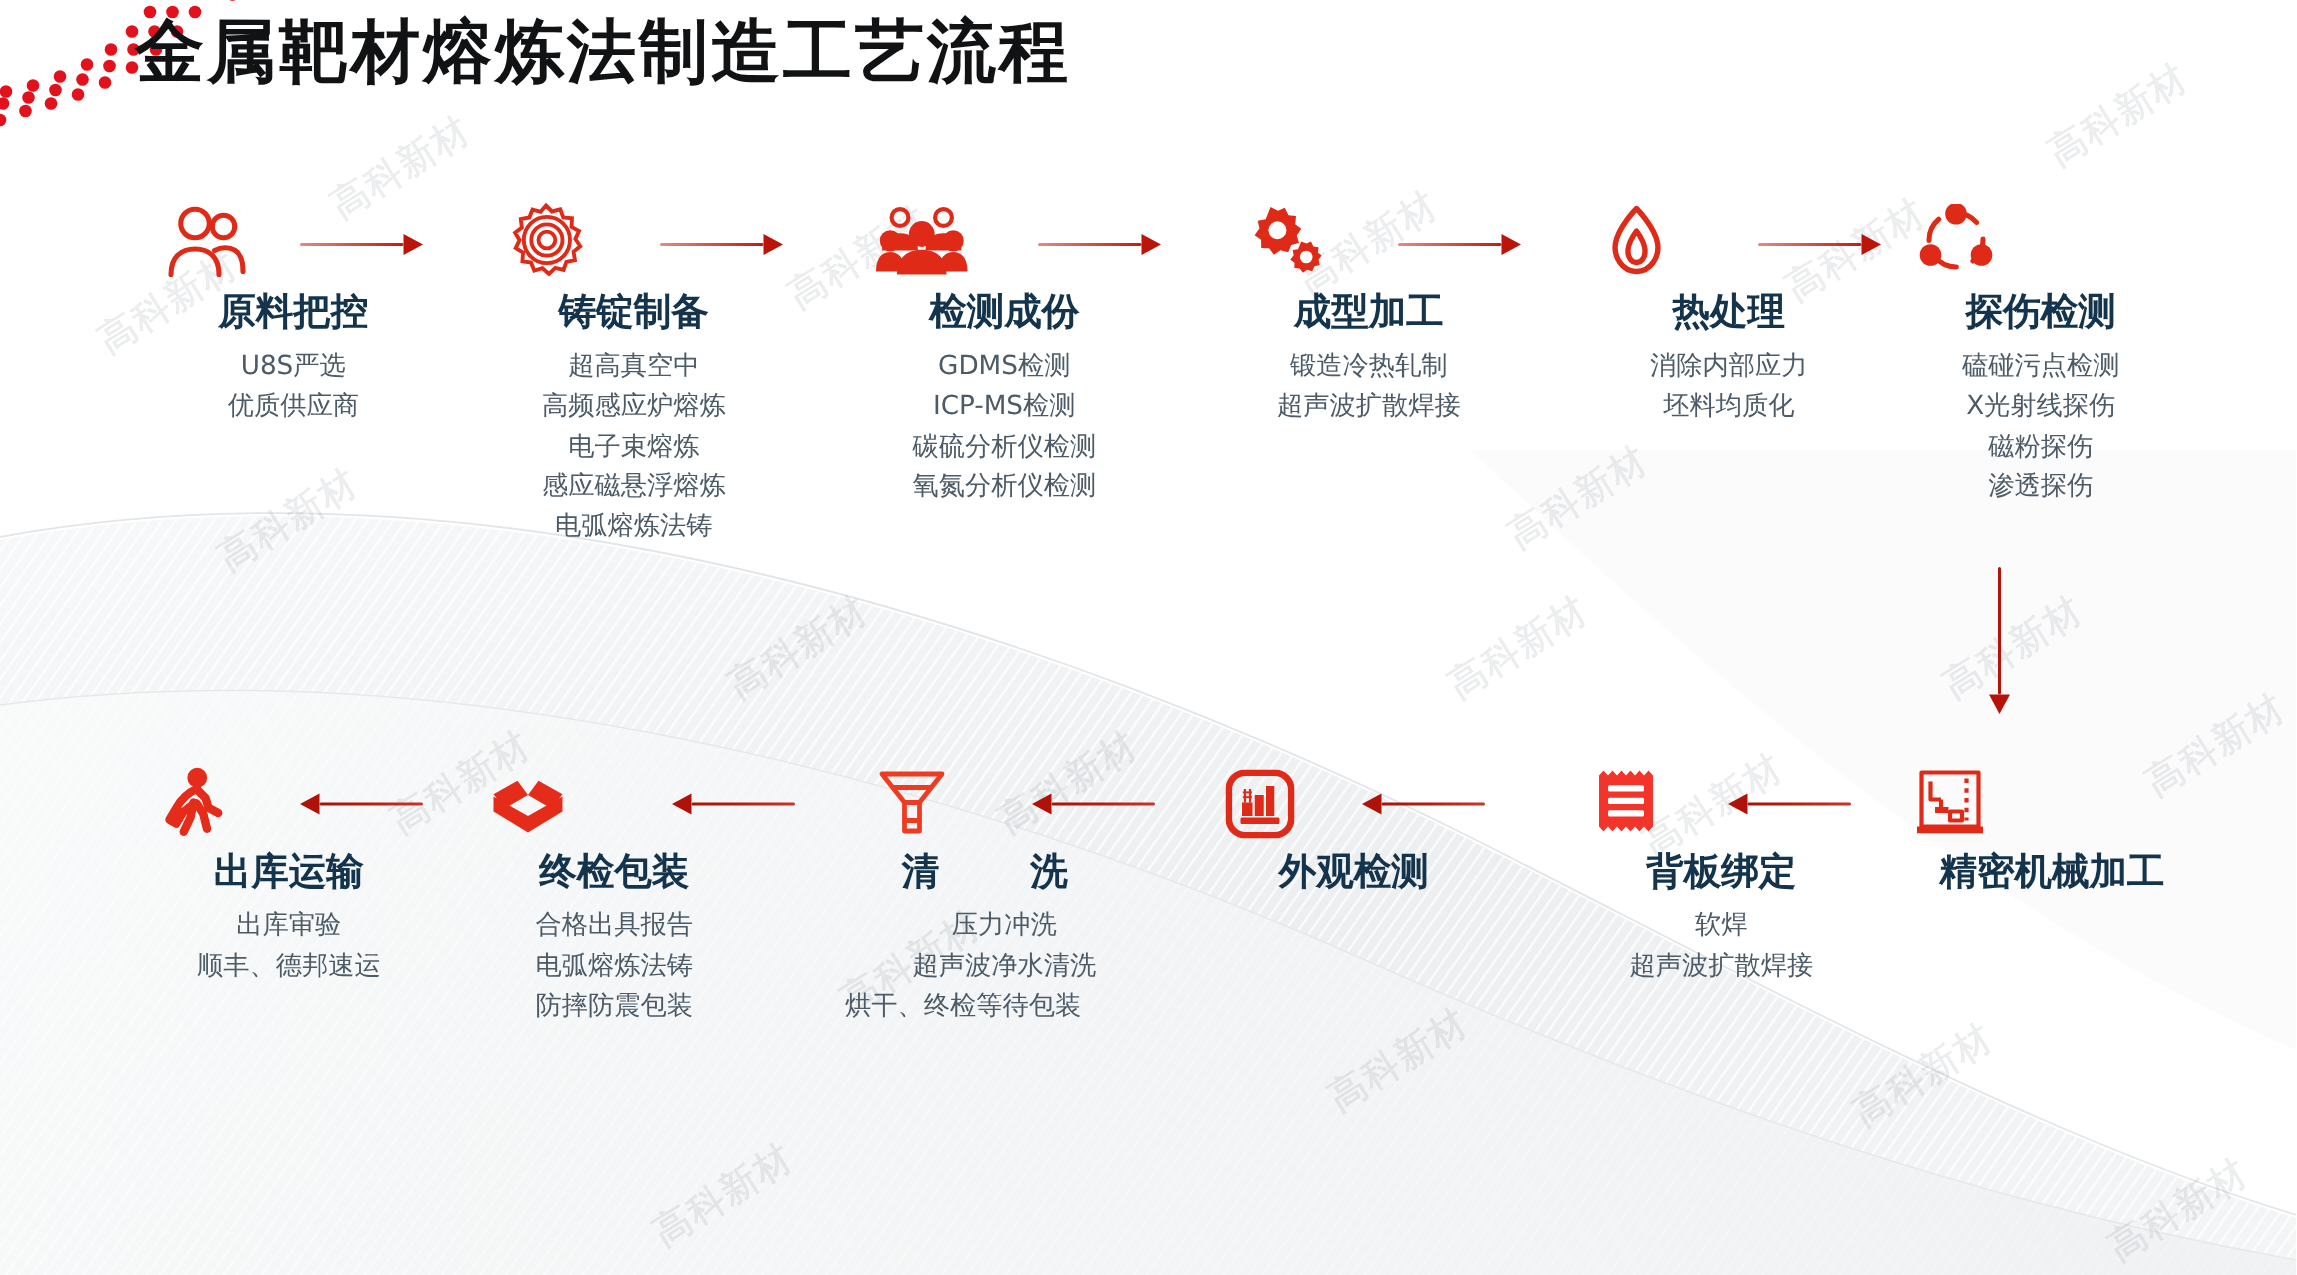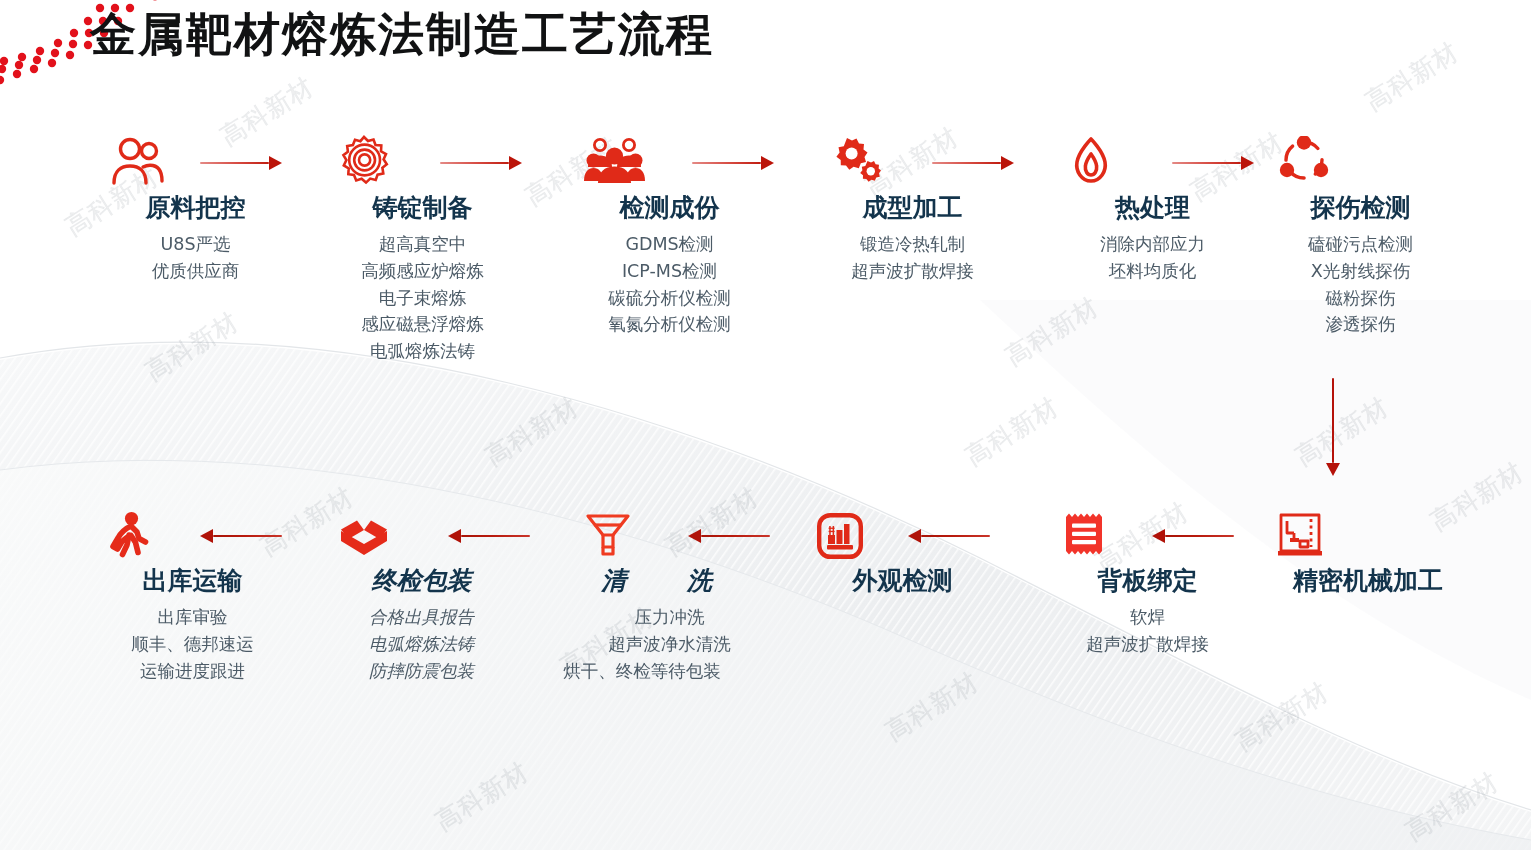--- a/index.html
+++ b/index.html
@@ -62,21 +62,21 @@
   .step-icon svg{display:block;}
   .step-title{
     font-family:"DejaVu Sans","Liberation Sans",sans-serif;
     font-size:25px;
     font-weight:700;
     color:#13344c;
     line-height:1.12;
     margin-bottom:9px;
     white-space:nowrap;
   }
-  .step-title.wide{letter-spacing:26px;font-style:italic;}
+  .step-title.wide{letter-spacing:26px;}
   .step-items{
     font-family:"DejaVu Sans","Liberation Sans",sans-serif;
     font-size:17.5px;
     color:#4c5b67;
     line-height:1.53;
   }
   .step-item{white-space:normal;}
 
   
   .arrow-h{
@@ -454,21 +454,21 @@
       </svg>
     </div>
     <div class="step-title wide">清 洗</div>
     <div class="step-items">
       <div class="step-item">压力冲洗</div>
       <div class="step-item">超声波净水清洗</div>
       <div class="step-item" style="width:160px;">烘干、终检等待包装</div>
     </div>
   </div>
 
-  <div class="step" style="left:314px;top:503px;font-style:italic;">
+  <div class="step" style="left:302px;top:503px;">
     <div class="step-icon">
       <svg width="56" height="46" viewBox="0 0 56 46">
         <g fill="#e52b1a">
           <path d="M5,16.5 L21,7.5 L28,17 L12.5,26 Z"></path>
           <path d="M51,16.5 L35,7.5 L28,17 L43.5,26 Z"></path>
           <path d="M5,18 L28,31 L51,18 L51,28 L28,42 L5,28 Z"></path>
         </g>
       </svg>
     </div>
     <div class="step-title">终检包装</div>
@@ -488,17 +488,16 @@
           <path d="M24.5,15.5 L30,21 L32,27.5 L38.5,31" fill="none" stroke-width="5.6"></path>
           <path d="M22,24 L20,34 L15.5,43.5" fill="none" stroke-width="5.6"></path>
           <path d="M24,24.5 L28.5,31.5 L31,41.5" fill="none" stroke-width="5.6"></path>
         </g>
       </svg>
     </div>
     <div class="step-title">出库运输</div>
     <div class="step-items">
       <div class="step-item">出库审验</div>
       <div class="step-item">顺丰、德邦速运</div>
-      <div class="step-item">运输进度跟进</div>
     </div>
   </div>
 
 </div>
 
 </body></html>

